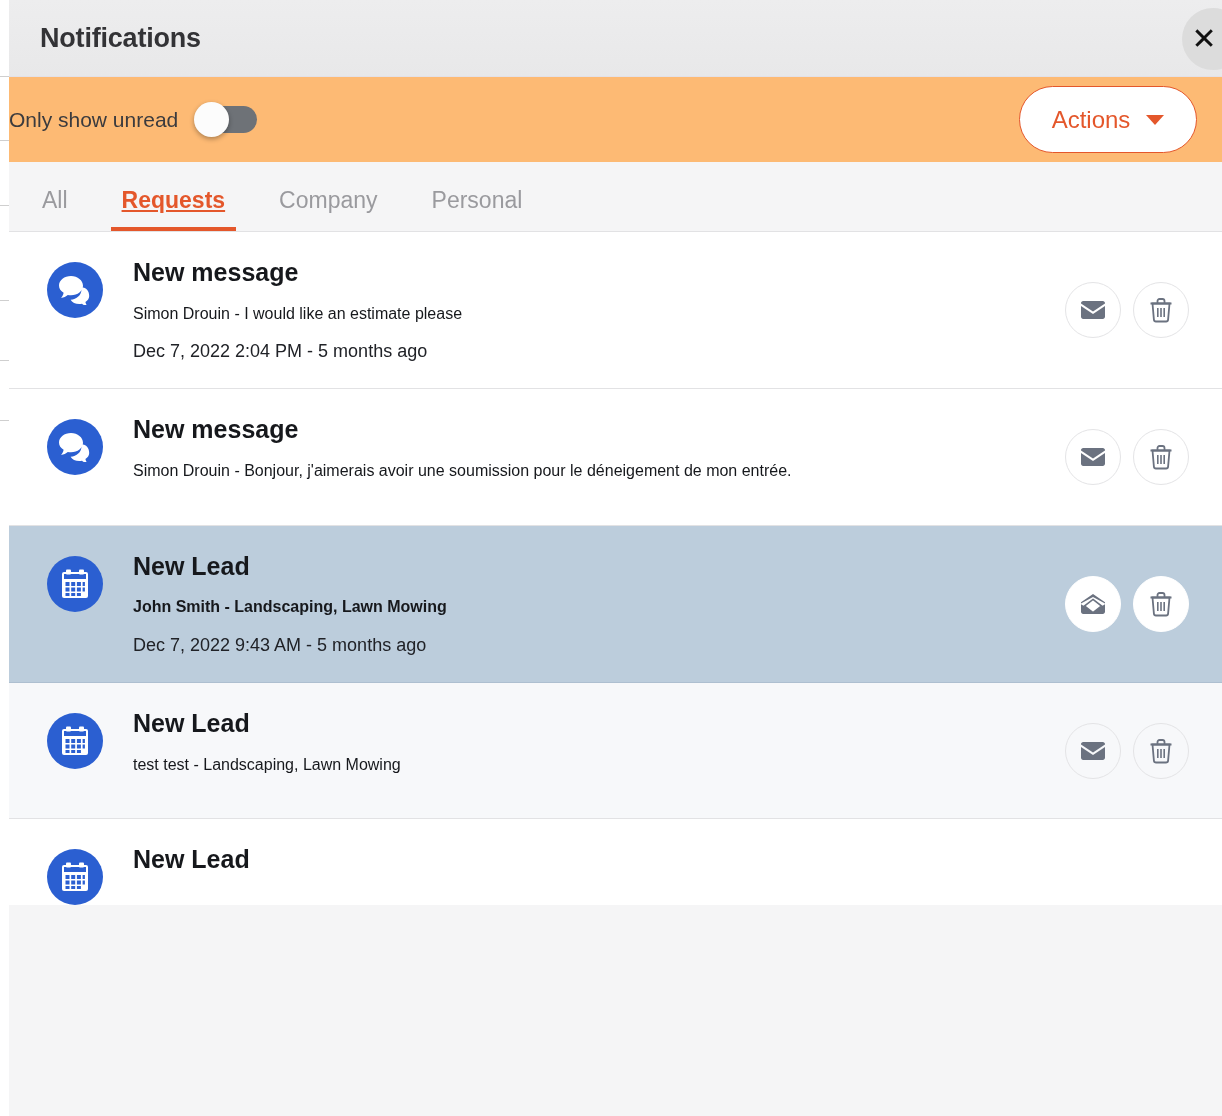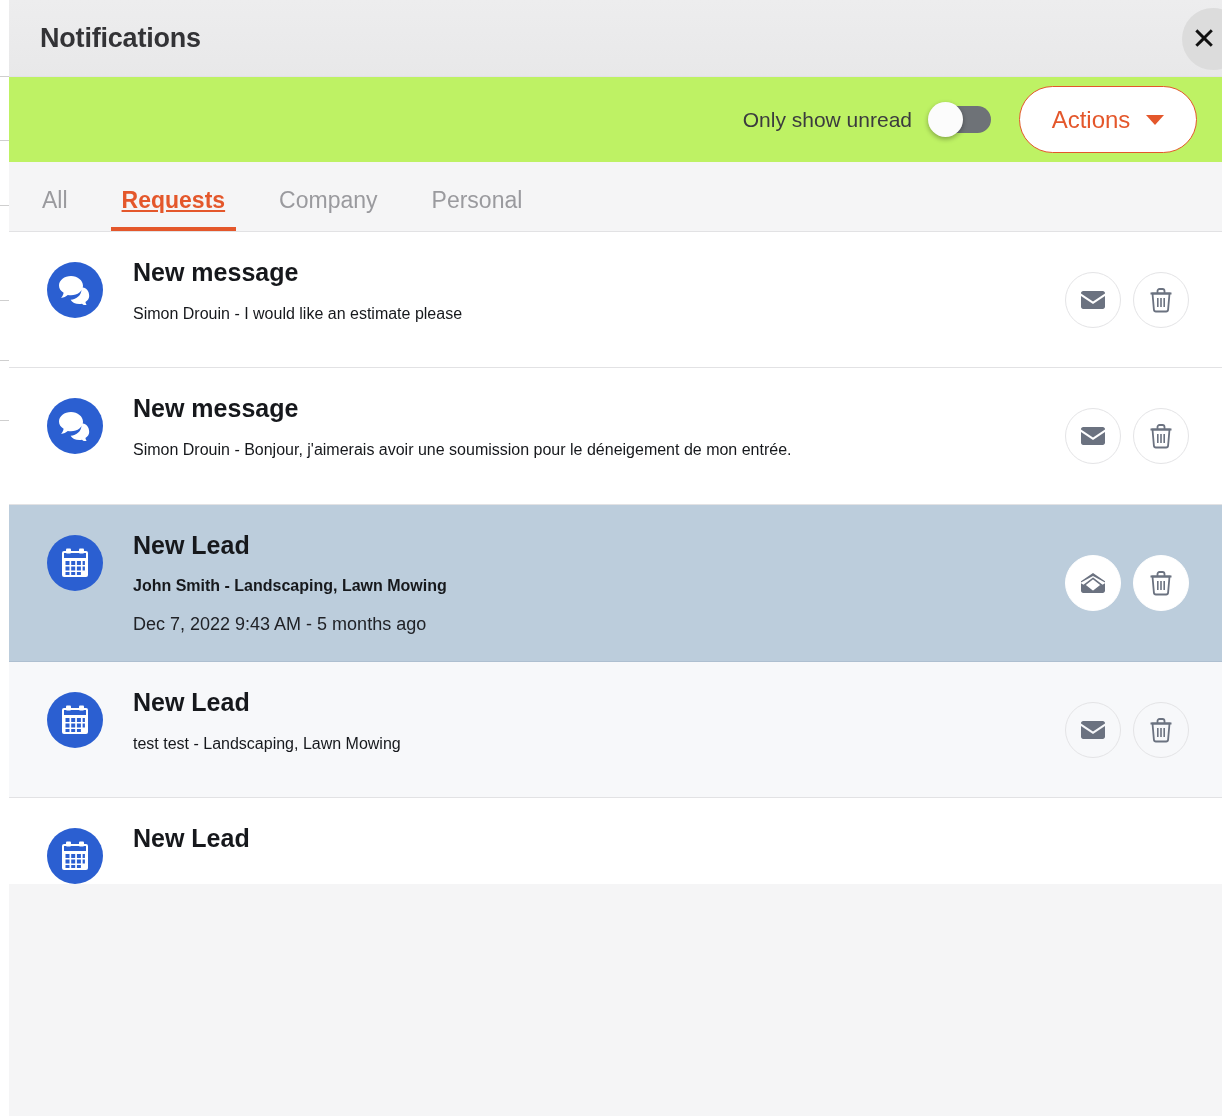--- a/index.html
+++ b/index.html
@@ -81,23 +81,23 @@
     line-height: 1;
     margin-right: 18px;
     font-weight: 500;
   }
 
   
   .toolbar {
     height: 85px;
     display: flex;
     align-items: center;
-    justify-content: flex-end;
+    justify-content: space-between;
     padding-right: 25px;
-    background: #bef264;
+    background: #fdba74;
   }
   .toggle-group {
     display: flex;
     align-items: center;
     margin-right: 28px;
   }
   .toggle-label {
     font-size: 21px;
     color: #3b3b3e;
     margin-right: 19px;
@@ -314,20 +314,21 @@
     <div class="notif-row">
       <div class="notif-icon">
         <svg width="34" height="30" viewBox="0 0 34 30">
           <path fill="#fff" d="M13 1C6.4 1 1 5.2 1 10.4c0 3 1.8 5.6 4.6 7.3-.3 2-1.2 3.8-2.5 5.3 2.6-.4 4.9-1.5 6.7-3 1 .2 2.1.3 3.2.3 6.6 0 12-4.2 12-9.5S19.6 1 13 1z"></path>
           <path fill="#fff" d="M24.8 12.6c-.6 0-1.2 0-1.7.1.2.7.3 1.5.3 2.2 0 5.1-4.7 9.2-10.8 9.8 1.4 2.6 4.8 4.4 8.8 4.4.9 0 1.8-.1 2.6-.3 1.5 1.2 3.4 2.1 5.5 2.4-1.1-1.2-1.8-2.7-2.1-4.3 2.3-1.4 3.8-3.5 3.8-6 0-4.5-2.9-8.3-6.4-8.3z"></path>
         </svg>
       </div>
       <div class="notif-body">
         <div class="notif-title">New message</div>
         <div class="notif-text">Simon Drouin - I would like an estimate please</div>
+        <div class="notif-time">Dec 7, 2022 2:04 PM - 5 months ago</div>
       </div>
       <div class="notif-actions">
         <button class="icon-btn">
           <span>
             <svg width="26" height="20" viewBox="0 0 26 20">
               <path fill="#6b7280" d="M1 3.2C1 1.98 1.98 1 3.2 1h19.6C24.02 1 25 1.98 25 3.2v.4L13 11.5 1 3.6v-.4z"></path>
               <path fill="#6b7280" d="M1 6.1v10.7C1 18.02 1.98 19 3.2 19h19.6c1.22 0 2.2-.98 2.2-2.2V6.1L13 14.1 1 6.1z"></path>
             </svg>
           </span>
         </button>

